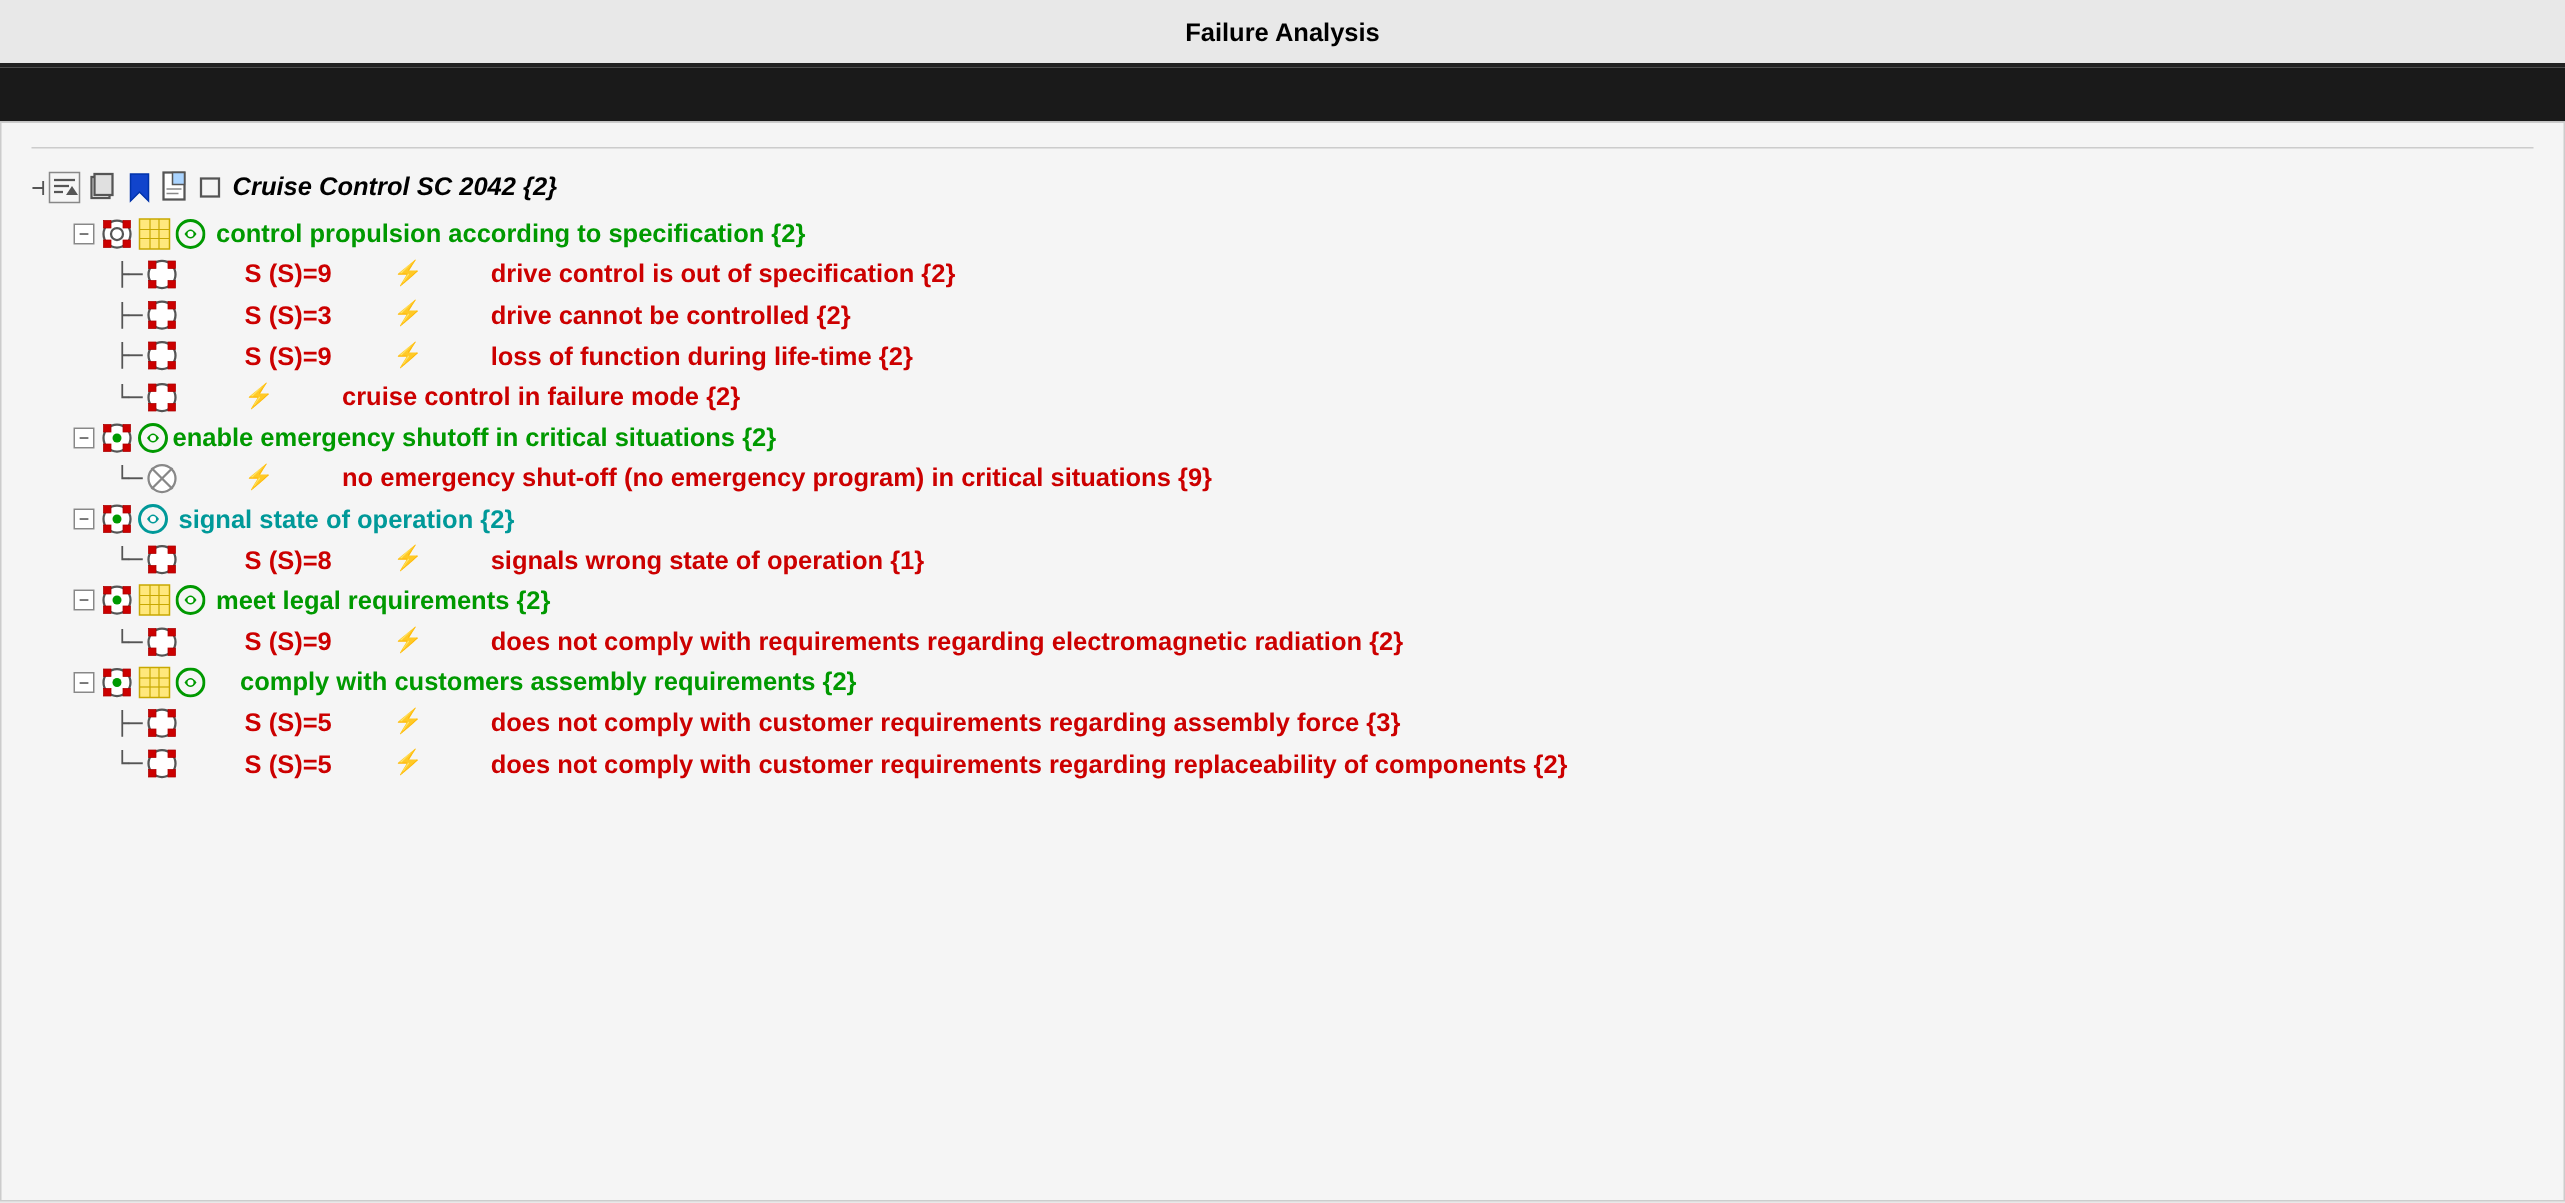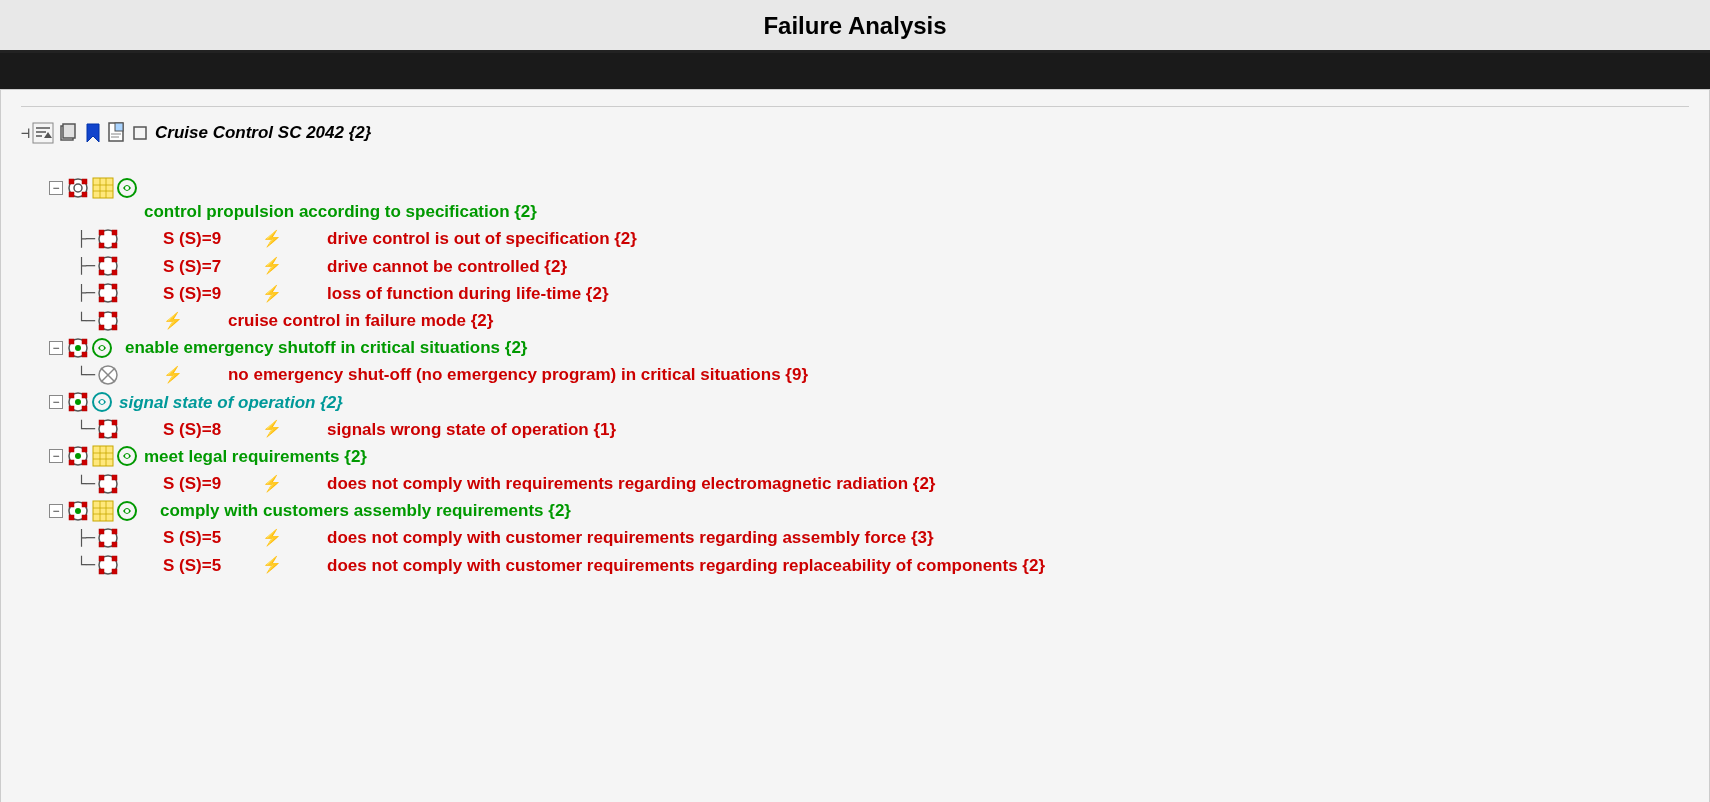--- a/index.html
+++ b/index.html
@@ -6,21 +6,21 @@
     body {
       font-family: Arial, sans-serif;
       background: #e8e8e8;
       width: 1710px;
       min-height: 802px;
     }
     .title-bar {
       background: #e8e8e8;
       text-align: center;
       padding: 12px 0 10px 0;
-      font-size: 24px;
+      font-size: 17px;
       font-weight: bold;
       color: #000;
       border-bottom: 3px solid #222;
     }
     .toolbar {
       background: #1a1a1a;
       height: 36px;
       display: flex;
       align-items: center;
       padding: 0 8px;
@@ -161,21 +161,21 @@
           <line x1="8" y1="1" x2="8" y2="21" stroke="#c8a800" stroke-width="0.8"></line>
           <line x1="14" y1="1" x2="14" y2="21" stroke="#c8a800" stroke-width="0.8"></line>
           <line x1="1" y1="8" x2="21" y2="8" stroke="#c8a800" stroke-width="0.8"></line>
           <line x1="1" y1="14" x2="21" y2="14" stroke="#c8a800" stroke-width="0.8"></line>
         </svg>
         <svg class="svg-icon" width="20" height="20" viewBox="0 0 20 20">
           <circle cx="10" cy="10" r="9" fill="none" stroke="#009900" stroke-width="2"></circle>
           <path d="M6,10 Q10,4 14,10 Q10,16 6,10Z" fill="#009900"></path>
           <circle cx="10" cy="10" r="2" fill="#fff"></circle>
         </svg>
-        <span class="green-text" style="margin-left:4px;margin-top:48px;">control propulsion according to specification {2}</span>
+        <span class="green-text" style="margin-left:4px;">control propulsion according to specification {2}</span>
       </div>
     </div>
 
     <div class="indent-2">
       <div class="row-content">
         <span class="connector">├─</span>
         <svg class="svg-icon" width="22" height="22" viewBox="0 0 22 22">
           <circle cx="11" cy="11" r="9" fill="#fff" stroke="#555" stroke-width="1.5"></circle>
           <rect x="2" y="2" width="5" height="5" fill="#cc0000" stroke="#aa0000" stroke-width="0.5"></rect>
           <rect x="15" y="2" width="5" height="5" fill="#cc0000" stroke="#aa0000" stroke-width="0.5"></rect>
@@ -191,21 +191,21 @@
     <div class="indent-2">
       <div class="row-content">
         <span class="connector">├─</span>
         <svg class="svg-icon" width="22" height="22" viewBox="0 0 22 22">
           <circle cx="11" cy="11" r="9" fill="#fff" stroke="#555" stroke-width="1.5"></circle>
           <rect x="2" y="2" width="5" height="5" fill="#cc0000" stroke="#aa0000" stroke-width="0.5"></rect>
           <rect x="15" y="2" width="5" height="5" fill="#cc0000" stroke="#aa0000" stroke-width="0.5"></rect>
           <rect x="2" y="15" width="5" height="5" fill="#cc0000" stroke="#aa0000" stroke-width="0.5"></rect>
           <rect x="15" y="15" width="5" height="5" fill="#cc0000" stroke="#aa0000" stroke-width="0.5"></rect>
         </svg>
-        <span class="red-text">S (S)=7 </span>
+        <span class="red-text">S (S)=3 </span>
         <span class="red-text icon-lightning">⚡</span>
         <span class="red-text"> drive cannot be controlled {2}</span>
       </div>
     </div>
 
     <div class="indent-2">
       <div class="row-content">
         <span class="connector">├─</span>
         <svg class="svg-icon" width="22" height="22" viewBox="0 0 22 22">
           <circle cx="11" cy="11" r="9" fill="#fff" stroke="#555" stroke-width="1.5"></circle>
@@ -244,21 +244,21 @@
           <rect x="15" y="2" width="5" height="5" fill="#cc0000" stroke="#aa0000" stroke-width="0.5"></rect>
           <rect x="2" y="15" width="5" height="5" fill="#cc0000" stroke="#aa0000" stroke-width="0.5"></rect>
           <rect x="15" y="15" width="5" height="5" fill="#cc0000" stroke="#aa0000" stroke-width="0.5"></rect>
           <circle cx="11" cy="11" r="3" fill="#009900"></circle>
         </svg>
         <svg class="svg-icon" width="20" height="20" viewBox="0 0 20 20">
           <circle cx="10" cy="10" r="9" fill="none" stroke="#009900" stroke-width="2"></circle>
           <path d="M6,10 Q10,4 14,10 Q10,16 6,10Z" fill="#009900"></path>
           <circle cx="10" cy="10" r="2" fill="#fff"></circle>
         </svg>
-        <span class="green-text" style="margin-left:10px;">enable emergency shutoff in critical situations {2}</span>
+        <span class="green-text" style="margin-left:0;">enable emergency shutoff in critical situations {2}</span>
       </div>
     </div>
 
     <div class="indent-2">
       <div class="row-content">
         <span class="connector">└─</span>
         <svg class="svg-icon" width="22" height="22" viewBox="0 0 22 22">
           <circle cx="11" cy="11" r="9" fill="#fff" stroke="#888" stroke-width="1.5"></circle>
           <line x1="4" y1="4" x2="18" y2="18" stroke="#888" stroke-width="1.5"></line>
           <line x1="18" y1="4" x2="4" y2="18" stroke="#888" stroke-width="1.5"></line>
@@ -277,21 +277,21 @@
           <rect x="15" y="2" width="5" height="5" fill="#cc0000" stroke="#aa0000" stroke-width="0.5"></rect>
           <rect x="2" y="15" width="5" height="5" fill="#cc0000" stroke="#aa0000" stroke-width="0.5"></rect>
           <rect x="15" y="15" width="5" height="5" fill="#cc0000" stroke="#aa0000" stroke-width="0.5"></rect>
           <circle cx="11" cy="11" r="3" fill="#009900"></circle>
         </svg>
         <svg class="svg-icon" width="20" height="20" viewBox="0 0 20 20">
           <circle cx="10" cy="10" r="9" fill="none" stroke="#009999" stroke-width="2"></circle>
           <path d="M6,10 Q10,4 14,10 Q10,16 6,10Z" fill="#009999"></path>
           <circle cx="10" cy="10" r="2" fill="#fff"></circle>
         </svg>
-        <span class="teal-text" style="margin-left:4px;font-style:italic;">signal state of operation {2}</span>
+        <span class="teal-text" style="margin-left:4px;">signal state of operation {2}</span>
       </div>
     </div>
 
     <div class="indent-2">
       <div class="row-content">
         <span class="connector">└─</span>
         <svg class="svg-icon" width="22" height="22" viewBox="0 0 22 22">
           <circle cx="11" cy="11" r="9" fill="#fff" stroke="#555" stroke-width="1.5"></circle>
           <rect x="2" y="2" width="5" height="5" fill="#cc0000" stroke="#aa0000" stroke-width="0.5"></rect>
           <rect x="15" y="2" width="5" height="5" fill="#cc0000" stroke="#aa0000" stroke-width="0.5"></rect>

